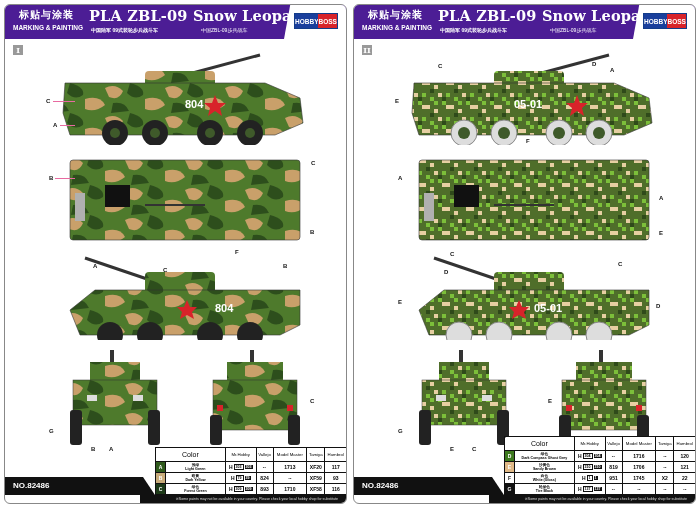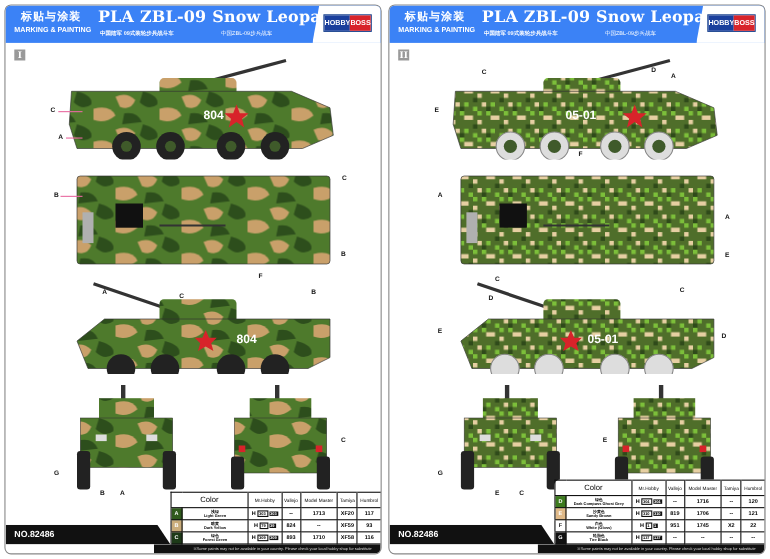--- a/index.html
+++ b/index.html
@@ -1,20 +1,20 @@
 <!DOCTYPE html>
 <html><head>
 <meta charset="utf-8">
 <style>
 *{box-sizing:border-box;margin:0;padding:0}
 body{width:700px;height:508px;background:#fff;font-family:"Liberation Sans",sans-serif;position:relative;overflow:hidden}
 .sheet{position:absolute;top:4px;width:343px;height:500px;border:1px solid #888;border-radius:6px;background:#fff;overflow:hidden}
 .sheet.left{left:4px}
 .sheet.right{left:353px}
-.hdr{position:absolute;left:0;top:0;width:100%;height:34px;background:#3b82f6;color:#fff}
+.hdr{position:absolute;left:0;top:0;width:100%;height:34px;background:#4c1d95;color:#fff}
 .hdr .cn{position:absolute;left:14px;top:3px;font-size:10px;font-weight:bold;letter-spacing:1px}
 .hdr .en{position:absolute;left:8px;top:19px;font-size:6.5px;font-weight:bold;font-family:"Liberation Sans Narrow","Liberation Sans",sans-serif}
 .hdr .title{position:absolute;left:84px;top:2px;font-family:"DejaVu Serif",serif;font-weight:bold;font-size:14.5px;letter-spacing:0.2px}
 .hdr .sub1{position:absolute;left:86px;top:22px;font-size:5px;font-weight:bold}
 .hdr .sub2{position:absolute;left:196px;top:22px;font-size:5px}
 .logo-wrap{position:absolute;right:0;top:0;width:62px;height:34px;background:#fff;clip-path:polygon(10% 0,100% 0,100% 100%,0 100%)}
 .logo{position:absolute;right:8px;top:8px;width:44px;height:16px;border:1px solid #123c8a;display:flex;font-size:6.5px;font-weight:bold}
 .logo .h{background:#1a3f9c;color:#fff;flex:1;display:flex;align-items:center;justify-content:center}
 .logo .b{background:#d8232a;color:#fff;flex:1;display:flex;align-items:center;justify-content:center}
 .roman{position:absolute;left:8px;top:40px;width:10px;height:10px;background:#999;color:#fff;font-size:8px;font-weight:bold;display:flex;align-items:center;justify-content:center;font-family:"DejaVu Serif",serif}

